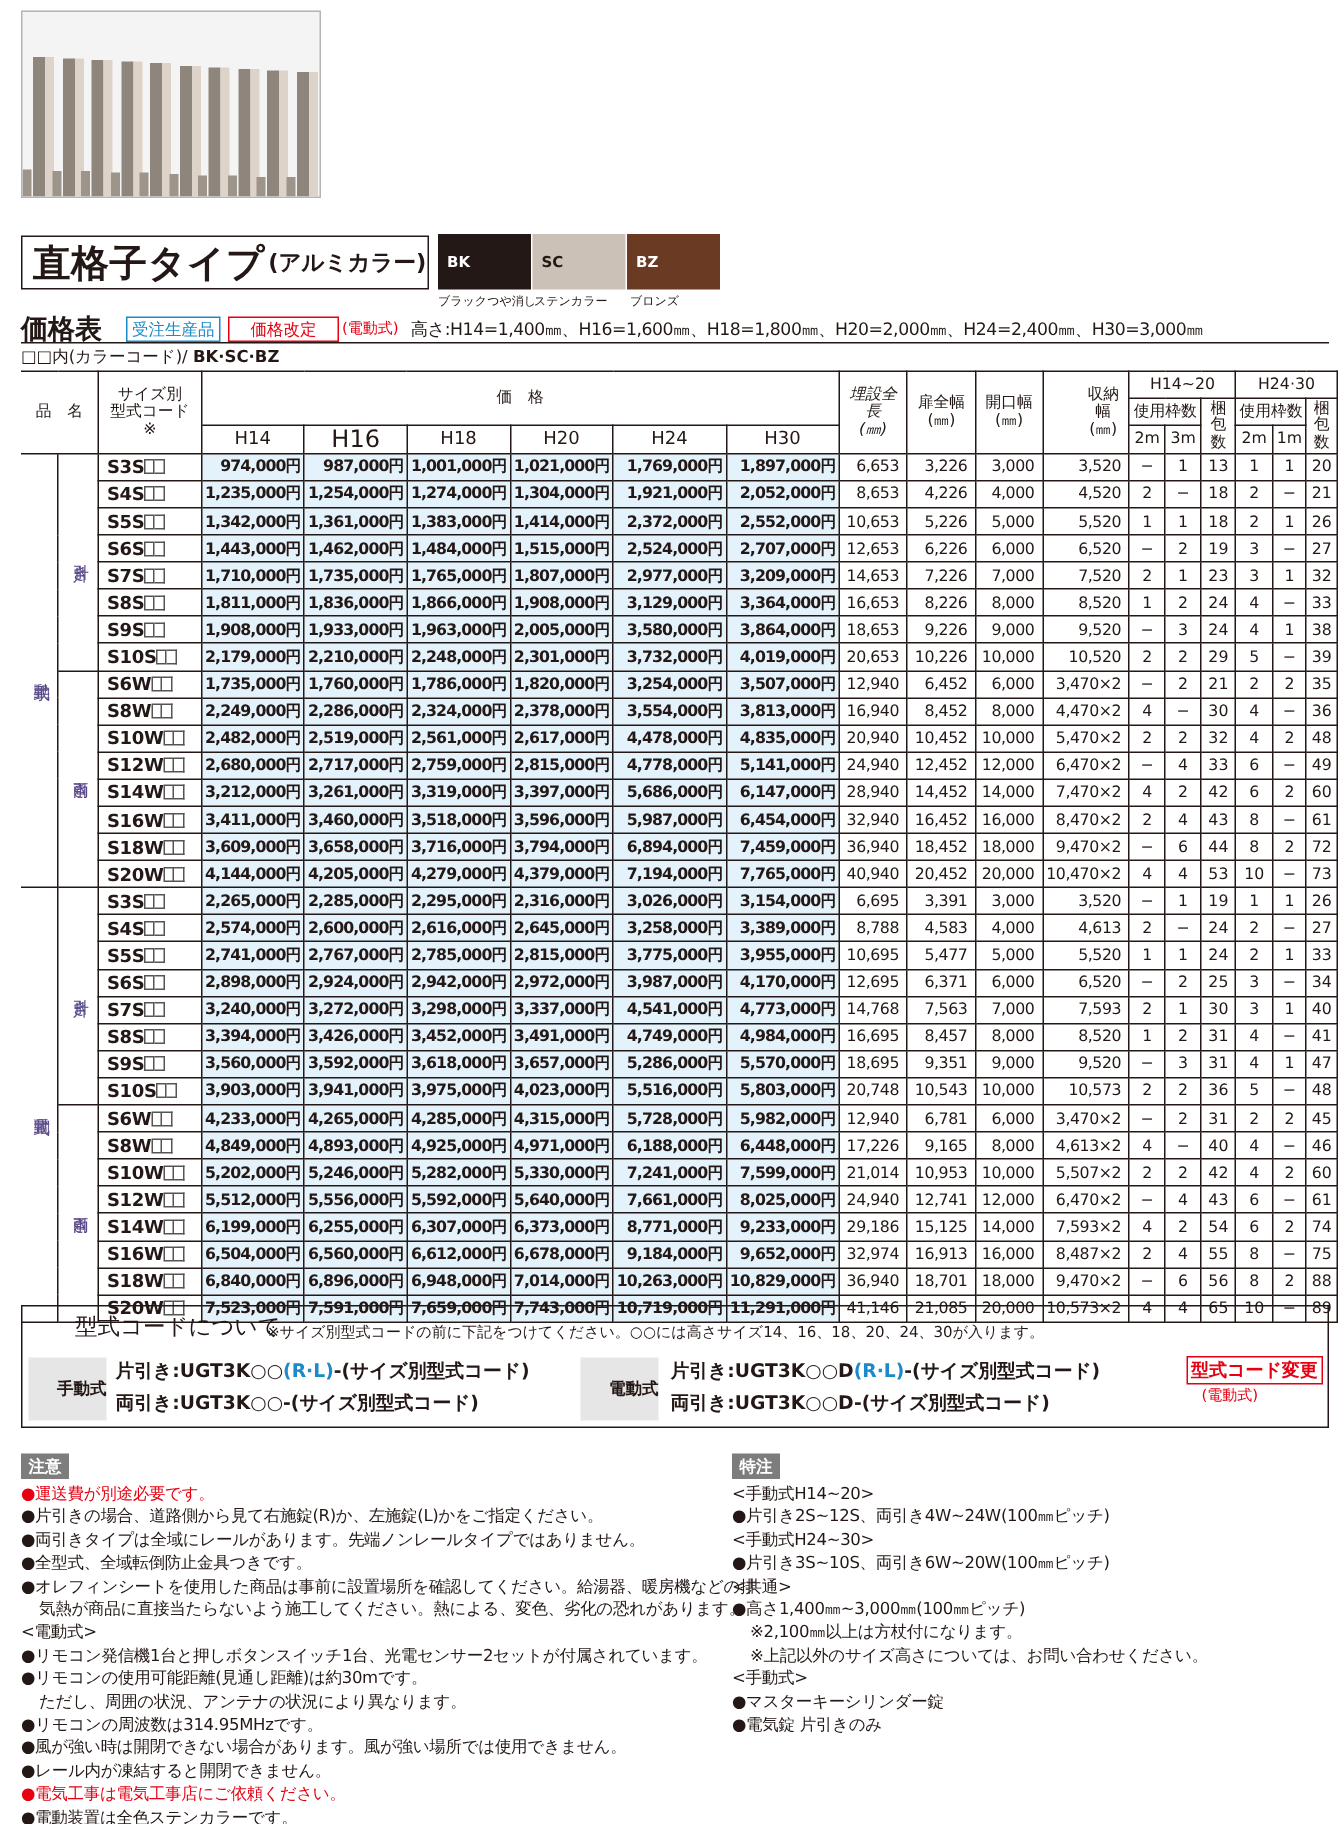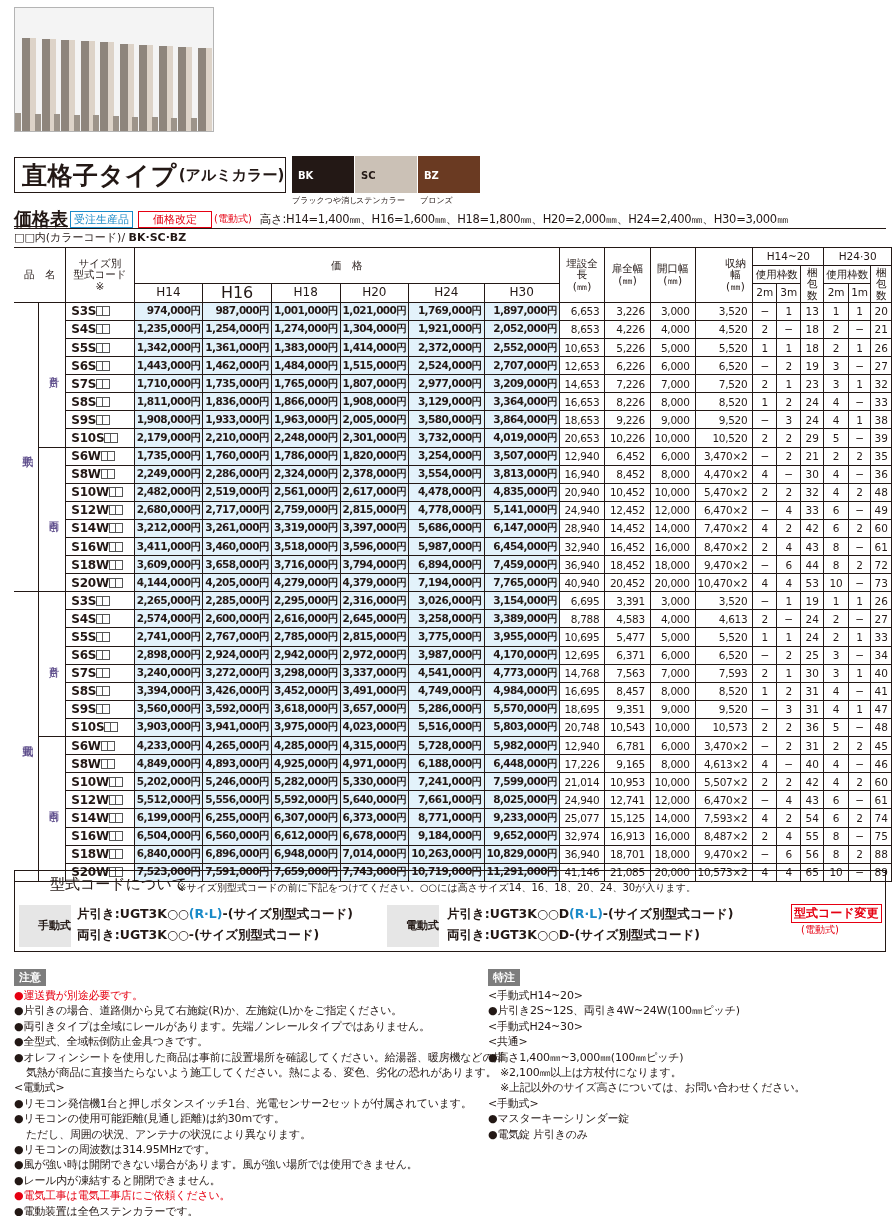--- a/index.html
+++ b/index.html
@@ -10,21 +10,21 @@
   .photo .bar .l { position: absolute; right: 0; top: 0; bottom: 0; width: 6px; background: #ddd3c8; }
   .photo .stub { position: absolute; bottom: 0; width: 6px; height: 18px; background: #9d948a; }
 
   .title-box { position: absolute; left: 14px; top: 157px; width: 272px; height: 36px; border: 1.5px solid #231815; display: flex; align-items: center; padding-left: 7px; }
   .title-main { font-size: 25px; font-weight: bold; letter-spacing: 0.5px; }
   .title-sub { font-size: 15px; font-weight: bold; margin-left: 2px; }
   .swatch { position: absolute; top: 156px; width: 62px; height: 37px; color: #fff; font-size: 10px; font-weight: bold; padding: 14px 0 0 6px; }
   .swatch-cap { position: absolute; top: 195px; font-size: 8px; color: #231815; }
 
   .price-row { position: absolute; left: 14px; top: 207px; width: 878px; display: flex; align-items: center; white-space: nowrap; }
-  .price-title { font-size: 18px; font-weight: bold; margin-right: 2px; text-decoration: underline; }
+  .price-title { font-size: 18px; font-weight: bold; margin-right: 16px; }
   .tag-blue { border: 1px solid #1a8ac8; color: #1a8ac8; font-size: 11px; padding: 0 3px; margin-right: 5px; }
   .tag-red { border: 1px solid #e60012; color: #e60012; font-size: 11px; padding: 0 14px; margin-right: 2px; }
   .tag-red-note { color: #e60012; font-size: 10px; margin-right: 8px; }
   .heights { font-size: 11.5px; letter-spacing: -0.3px; }
   .hr { position: absolute; left: 14px; width: 872px; height: 1px; background: #231815; }
   .color-code { position: absolute; left: 14px; top: 230px; font-size: 11px; }
   .color-code b { font-weight: bold; }
 
   table.price { position: absolute; left: 14px; top: 247px; border-collapse: collapse; font-size: 10.5px; table-layout: fixed; }
   table.price td, table.price th { border: 1px solid #231815; height: 18.1px; padding: 0 2px; white-space: nowrap; font-weight: normal; }
@@ -157,21 +157,21 @@
       <col style="width:21px">
       <col style="width:21px">
   </colgroup>
   <thead>
     <tr style="height:18px">
       <th colspan="2" rowspan="3" style="border-left:none;"><span>品　名</span></th>
       <th rowspan="3" style="white-space:pre-line;"><span>サイズ別
 型式コード
 ※</span></th>
       <th colspan="6" rowspan="2"><span>価　格</span></th>
-      <th rowspan="3" style="white-space:pre-line;"><span>埋設全長
+      <th rowspan="3" style="white-space:pre-line;font-style:italic;"><span>埋設全長
 (㎜)</span></th>
       <th rowspan="3" style="white-space:pre-line;"><span>扉全幅
 (㎜)</span></th>
       <th rowspan="3" style="white-space:pre-line;"><span>開口幅
 (㎜)</span></th>
       <th rowspan="3" style="white-space:pre-line;padding-left:25px;"><span>収納幅
 (㎜)</span></th>
       <th colspan="3" class="hdr-big"><span>H14~20</span></th>
       <th colspan="3" class="hdr-big"><span>H24·30</span></th>
     </tr>
@@ -734,21 +734,21 @@
         <td class="ctr">61</td>
       </tr>
       <tr>
         <td class="code"><span>S14W</span><span class="blank"></span><span class="blank"></span></td>
         <td class="pr">6,199,000円</td>
         <td class="pr">6,255,000円</td>
         <td class="pr">6,307,000円</td>
         <td class="pr">6,373,000円</td>
         <td class="pr">8,771,000円</td>
         <td class="pr">9,233,000円</td>
-        <td class="num">25,077</td>
+        <td class="num">29,186</td>
         <td class="num">15,125</td>
         <td class="num">14,000</td>
         <td class="num">7,593×2</td>
         <td class="ctr">4</td>
         <td class="ctr">2</td>
         <td class="ctr">54</td>
         <td class="ctr">6</td>
         <td class="ctr">2</td>
         <td class="ctr">74</td>
       </tr>
@@ -846,20 +846,21 @@
     <div>●レール内が凍結すると開閉できません。</div>
     <div class="red">●電気工事は電気工事店にご依頼ください。</div>
     <div>●電動装置は全色ステンカラーです。</div>
   </div>
 
 <div class="section-tag" style="left:488px;top:969px;">特注</div>
 <div class="notes" style="left:488px;top:988px;" id="specialList">
     <div>&lt;手動式H14~20&gt;</div>
     <div>●片引き2S~12S、両引き4W~24W(100㎜ピッチ)</div>
     <div>&lt;手動式H24~30&gt;</div>
+    <div>●片引き3S~10S、両引き6W~20W(100㎜ピッチ)</div>
     <div>&lt;共通&gt;</div>
     <div>●高さ1,400㎜~3,000㎜(100㎜ピッチ)</div>
     <div class="ind">※2,100㎜以上は方杖付になります。</div>
     <div class="ind">※上記以外のサイズ高さについては、お問い合わせください。</div>
     <div>&lt;手動式&gt;</div>
     <div>●マスターキーシリンダー錠</div>
     <div>●電気錠 片引きのみ</div>
   </div>
 
 </body></html>

